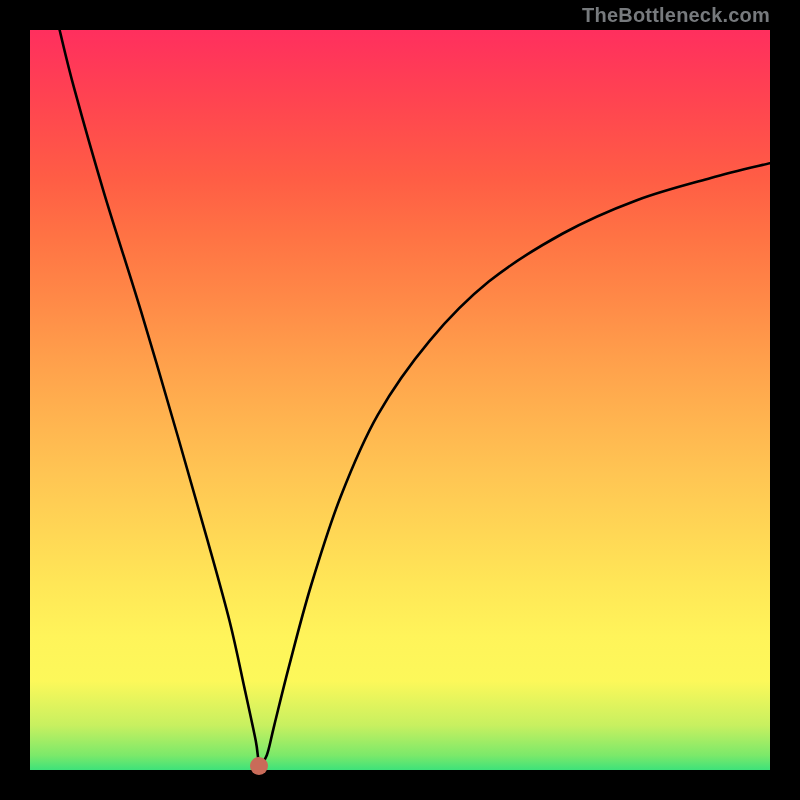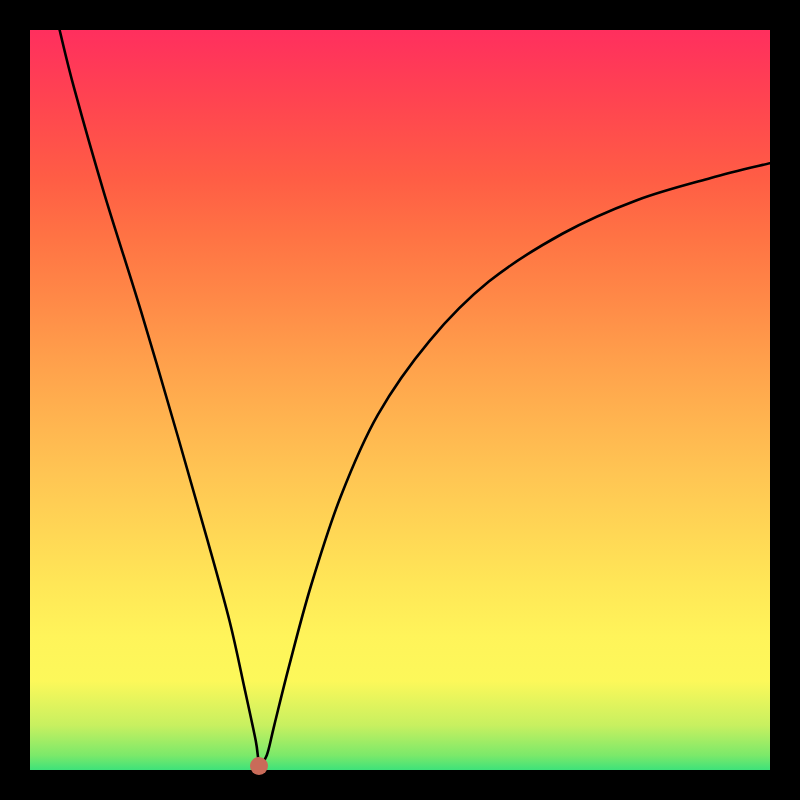--- a/index.html
+++ b/index.html
@@ -55,19 +55,20 @@
     height: 18px;
     border-radius: 50%;
     background: #c96b59;
     transform: translate(-50%, -50%);
   }
 </style>
 </head>
 <body>
 
 <div class="frame">
+  <div class="watermark">TheBottleneck.com</div>
   <div class="plot-area">
     <svg class="curve" viewBox="0 0 100 100" preserveAspectRatio="none">
       <path id="curve-path" fill="none" stroke="#000" stroke-width="0.35" stroke-linejoin="round" stroke-linecap="round" d="M 4.000 0.000 C 4.333 1.333, 5.000 4.333, 6.000 8.000 C 7.000 11.667, 8.500 17.000, 10.000 22.000 C 11.500 27.000, 13.333 32.500, 15.000 38.000 C 16.667 43.500, 18.500 49.833, 20.000 55.000 C 21.500 60.167, 22.833 64.833, 24.000 69.000 C 25.167 73.167, 26.167 76.667, 27.000 80.000 C 27.833 83.333, 28.417 86.333, 29.000 89.000 C 29.583 91.667, 30.167 94.333, 30.500 96.000 C 30.833 97.667, 30.750 98.667, 31.000 99.000 C 31.250 99.333, 31.667 98.833, 32.000 98.000 C 32.333 97.167, 32.500 96.000, 33.000 94.000 C 33.500 92.000, 34.167 89.167, 35.000 86.000 C 35.833 82.833, 36.833 78.833, 38.000 75.000 C 39.167 71.167, 40.500 66.833, 42.000 63.000 C 43.500 59.167, 45.000 55.500, 47.000 52.000 C 49.000 48.500, 51.500 45.000, 54.000 42.000 C 56.500 39.000, 59.000 36.417, 62.000 34.000 C 65.000 31.583, 68.667 29.333, 72.000 27.500 C 75.333 25.667, 78.667 24.250, 82.000 23.000 C 85.333 21.750, 89.000 20.833, 92.000 20.000 C 95.000 19.167, 98.667 18.333, 100.000 18.000 "></path>
     </svg>
     <div class="marker" id="min-marker" style="left: 31%; top: 99.5%; background: rgb(201, 107, 89);"></div>
   </div>
 </div>
 
 </body></html>

